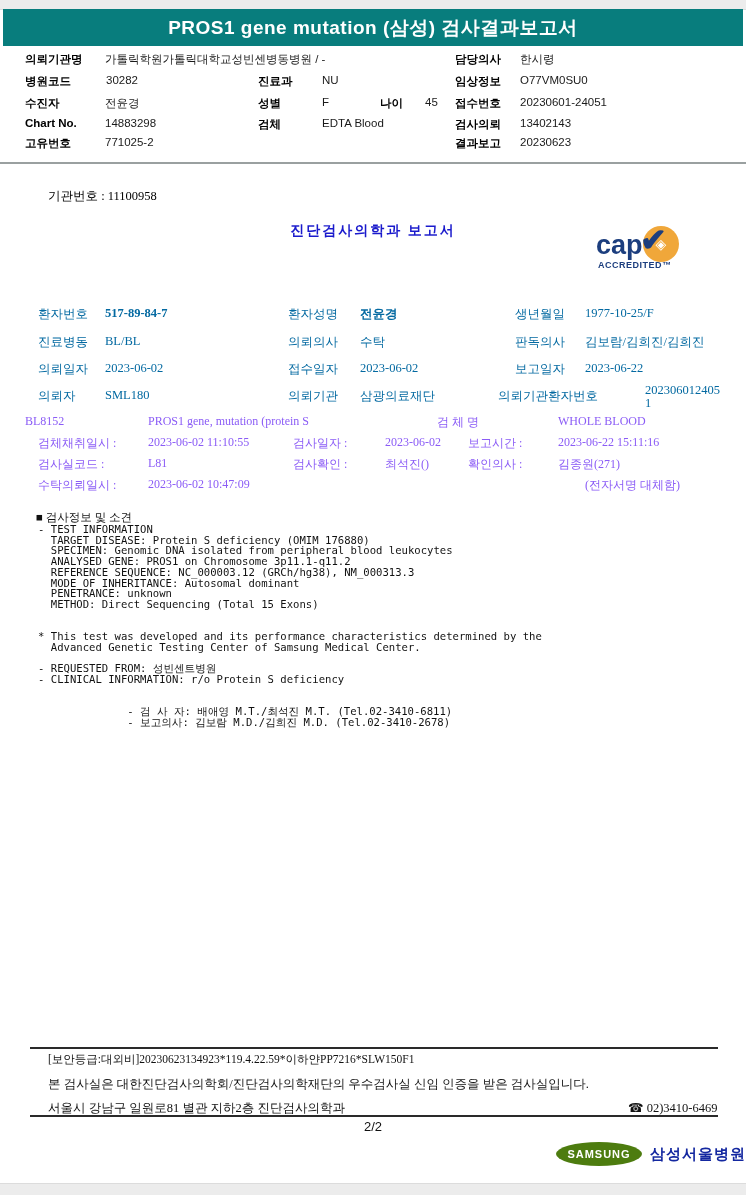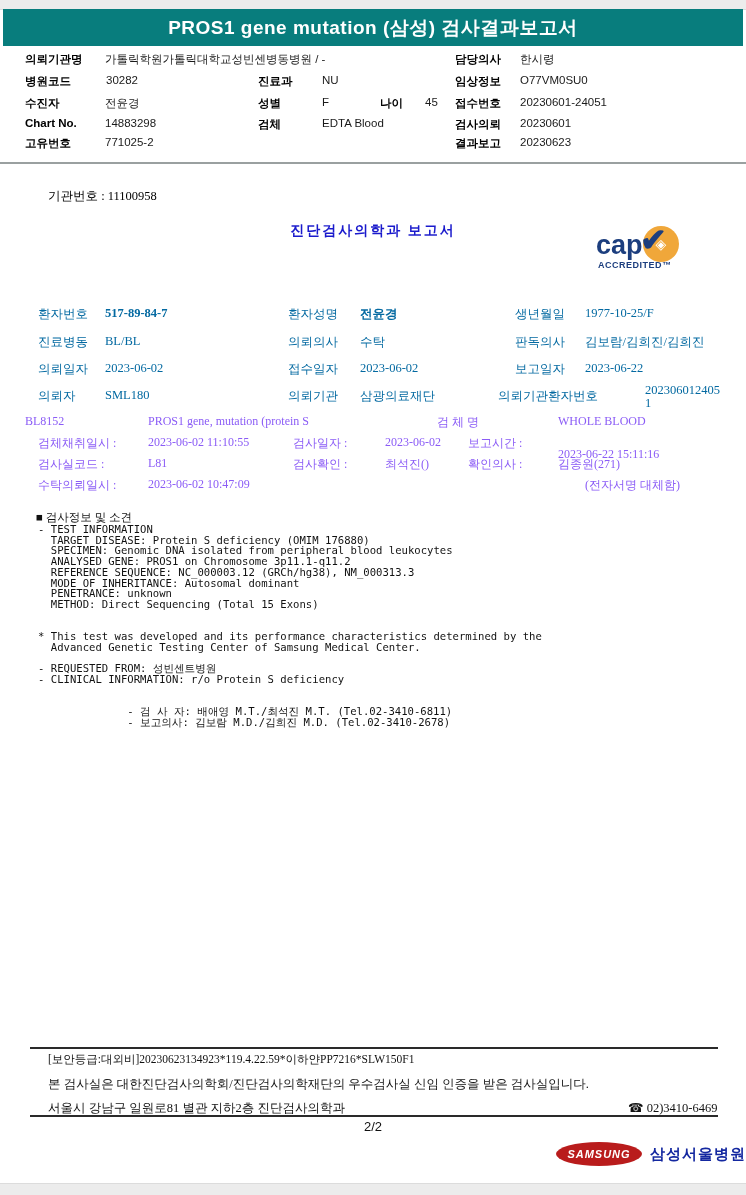--- a/index.html
+++ b/index.html
@@ -40,22 +40,22 @@
   .hr.hr1{top:1047px;}
   .hr.hr2{top:1115px;}
   .ft{position:absolute;color:#111;white-space:nowrap;}
   .security{top:1052px;left:48px;font-size:11.5px;}
   .accred{top:1076px;left:48px;font-size:12.5px;}
   .addr{top:1100px;left:48px;font-size:12.5px;}
   .phone{top:1100px;left:628px;font-size:12.5px;}
   .pageno{position:absolute;top:1119px;left:0;right:0;text-align:center;font-size:13px;color:#111;}
   
   .brand{position:absolute;top:1142px;left:556px;display:flex;align-items:center;gap:8px;}
-  .oval{width:86px;height:24px;background:#b91c1c;border-radius:50%;display:flex;align-items:center;
-    justify-content:center;color:#fff;font-weight:bold;font-style:italic;font-size:11px;letter-spacing:1px;}
+  .oval{width:86px;height:24px;background:#4d7c0f;border-radius:50%;display:flex;align-items:center;
+    justify-content:center;color:#fff;font-weight:bold;font-size:11px;letter-spacing:1px;}
   .hosp{color:#1428a0;font-weight:bold;font-size:15px;letter-spacing:1px;}
 </style>
 </head>
 <body>
 
 <div class="page">
 
   <div class="strip top"></div>
 
   <div class="titlebar">
@@ -81,21 +81,21 @@
   <span class="fld lbl" style="top:96px;left:380px;">나이</span>
   <span class="fld" style="top:96px;left:425px;">45</span>
   <span class="fld lbl" style="top:96px;left:455px;">접수번호</span>
   <span class="fld" style="top:96px;left:520px;">20230601-24051</span>
 
   <span class="fld lbl" style="top:117px;left:25px;">Chart No.</span>
   <span class="fld" style="top:117px;left:105px;">14883298</span>
   <span class="fld lbl" style="top:117px;left:258px;">검체</span>
   <span class="fld" style="top:117px;left:322px;">EDTA Blood</span>
   <span class="fld lbl" style="top:117px;left:455px;">검사의뢰</span>
-  <span class="fld" style="top:117px;left:520px;">20230601</span>
+  <span class="fld" style="top:117px;left:520px;">13402143</span>
 
   <span class="fld lbl" style="top:136px;left:25px;">고유번호</span>
   <span class="fld" style="top:136px;left:105px;">771025-2</span>
   <span class="fld lbl" style="top:136px;left:455px;">결과보고</span>
   <span class="fld" style="top:136px;left:520px;">20230623</span>
 
   <div class="win-divider"></div>
 
   <div class="inst serif">
     <span>기관번호 :</span>
@@ -144,21 +144,21 @@
   <span class="tb serif" style="top:414px;left:25px;">BL8152</span>
   <span class="tb serif" style="top:414px;left:148px;">PROS1 gene, mutation (protein S</span>
   <span class="tb serif" style="top:414px;left:437px;">검  체  명</span>
   <span class="tb serif" style="top:414px;left:558px;">WHOLE BLOOD</span>
 
   <span class="tb serif" style="top:435px;left:38px;">검체채취일시 :</span>
   <span class="tb serif" style="top:435px;left:148px;">2023-06-02 11:10:55</span>
   <span class="tb serif" style="top:435px;left:293px;">검사일자 :</span>
   <span class="tb serif" style="top:435px;left:385px;">2023-06-02</span>
   <span class="tb serif" style="top:435px;left:468px;">보고시간 :</span>
-  <span class="tb serif" style="top:435px;left:558px;margin-top:12px;">2023-06-22 15:11:16</span>
+  <span class="tb serif" style="top:435px;left:558px;">2023-06-22 15:11:16</span>
 
   <span class="tb serif" style="top:456px;left:38px;">검사실코드 :</span>
   <span class="tb serif" style="top:456px;left:148px;">L81</span>
   <span class="tb serif" style="top:456px;left:293px;">검사확인 :</span>
   <span class="tb serif" style="top:456px;left:385px;">최석진()</span>
   <span class="tb serif" style="top:456px;left:468px;">확인의사 :</span>
   <span class="tb serif" style="top:456px;left:558px;">김종원(271)</span>
 
   <span class="tb serif" style="top:477px;left:38px;">수탁의뢰일시 :</span>
   <span class="tb serif" style="top:477px;left:148px;">2023-06-02 10:47:09</span>

